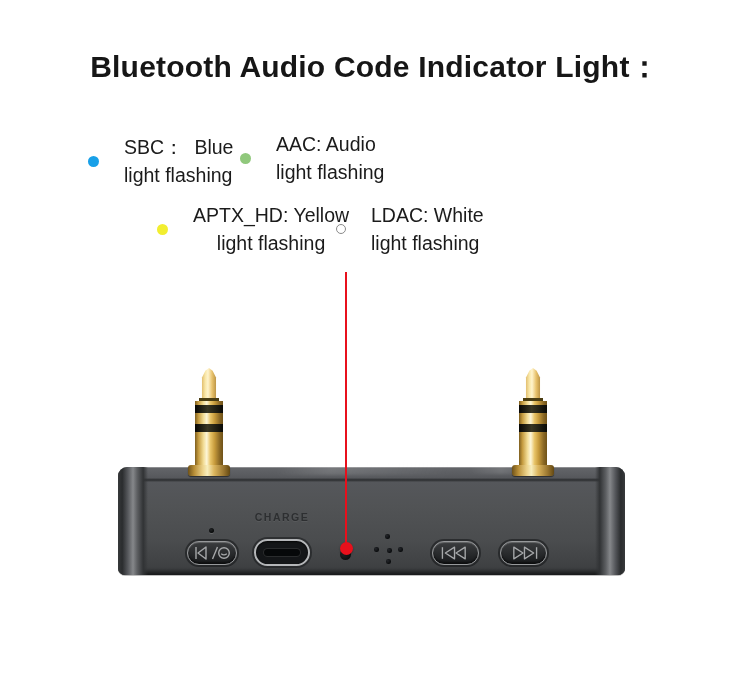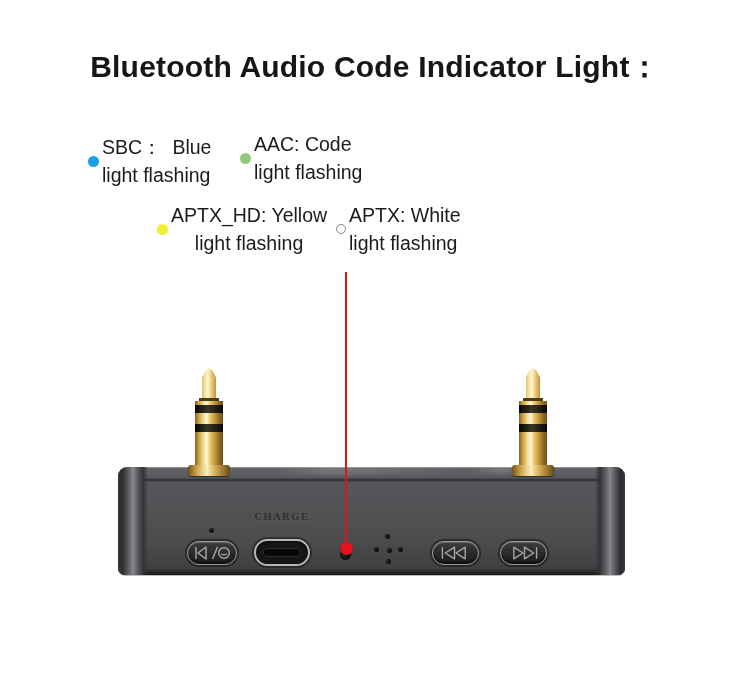--- a/index.html
+++ b/index.html
@@ -2,39 +2,39 @@
 <html><head>
 <meta charset="utf-8">
 <style>
   * { margin:0; padding:0; box-sizing:border-box; }
   body { background:#ffffff; font-family:"Liberation Sans","DejaVu Sans",sans-serif; }
   .scene { position:relative; width:750px; height:679px; background:#ffffff; overflow:hidden; margin:0 auto; }
 
   .title { position:absolute; top:47px; left:0; width:100%; text-align:center;
            font-size:30px; font-weight:600; color:#161616; letter-spacing:.2px; }
 
-  .legend-item { position:absolute; display:flex; align-items:center; gap:3px; }
+  .legend-item { position:absolute; display:flex; align-items:center; gap:25px; }
   .dot { width:11px; height:11px; border-radius:50%; flex:0 0 auto; }
   .dot--ring { border:1.5px solid #8a8a8a; width:10px; height:10px; }
   .legend-label { font-size:19.5px; line-height:28px; color:#1b1b1b; white-space:pre-wrap; }
   .li-1 { left:88px;  top:133px; }
   .li-2 { left:240px; top:130px; }
   .li-3 { left:388px; top:123px; }
   .li-4 { left:157px; top:201px;text-align:center; }
   .li-5 { left:336px; top:201px; }
 
   
   .pointer-line { position:absolute; left:345px; top:272px; width:2px; height:274px; z-index:6; }
   .pointer-dot  { position:absolute; left:340px; top:542px; width:13px; height:13px; border-radius:50%; z-index:7;
                   box-shadow:0 1px 2px rgba(0,0,0,.35); }
   .led-hole { position:absolute; left:340px; top:549px; width:11px; height:11px; border-radius:50%;
               background:radial-gradient(circle at 40% 35%, #2a2c2e, #0c0e10 70%); z-index:5; }
 
   
-  .device { position:absolute; left:0; top:0; width:750px; height:518px;font-family:Liberation Serif, serif; }
+  .device { position:absolute; left:0; top:0; width:750px; height:518px; }
 
   .body { position:absolute; left:118px; top:467px; width:507px; height:108px;
           border-radius:9px 9px 7px 7px;
           background:linear-gradient(180deg,#64666a 0%,#56585c 10%,#2b2d2f 12%,#55575b 14%,
                      #515355 37%,#4a4c4e 69%,#3e4042 93%,#313335 100%);
           box-shadow:inset 0 1px 0 rgba(255,255,255,.28), inset 0 -3px 4px rgba(0,0,0,.55), 0 1px 0 rgba(0,0,0,.25); }
   .bevel { position:absolute; top:0; height:100%; width:30px; }
   .bevel-left  { left:0; border-radius:9px 0 0 7px;
           background:linear-gradient(90deg,#37393b 0%,#2a2c2e 14%,#54565a 32%,#85878a 50%,#5d5f62 64%,#313335 84%,rgba(70,72,74,0) 100%); }
   .bevel-right { right:0; border-radius:0 9px 7px 0;
@@ -99,31 +99,31 @@
 
   <div class="title">Bluetooth Audio Code Indicator Light：</div>
 
   <div class="legend-item li-1">
     <span class="dot" style="background-color: rgb(24, 160, 232);"></span>
     <span class="legend-label">SBC：  Blue
 light flashing</span>
   </div>
   <div class="legend-item li-2">
     <span class="dot" style="background-color: rgb(144, 200, 124);"></span>
-    <span class="legend-label">AAC: Code
+    <span class="legend-label">AAC: Audio
 light flashing</span>
   </div>
   <div class="legend-item li-4">
     <span class="dot" style="background-color: rgb(242, 238, 48);"></span>
     <span class="legend-label">APTX_HD: Yellow
 light flashing</span>
   </div>
   <div class="legend-item li-5">
     <span class="dot dot--ring" style="background-color: rgb(255, 255, 255);"></span>
-    <span class="legend-label">APTX: White
+    <span class="legend-label">LDAC: White
 light flashing</span>
   </div>
 
   <div class="device">
 
     <div class="body">
       <div class="bevel bevel-left"></div>
       <div class="bevel bevel-right"></div>
       <div class="ghost-a"></div>
       <div class="ghost-b"></div>

